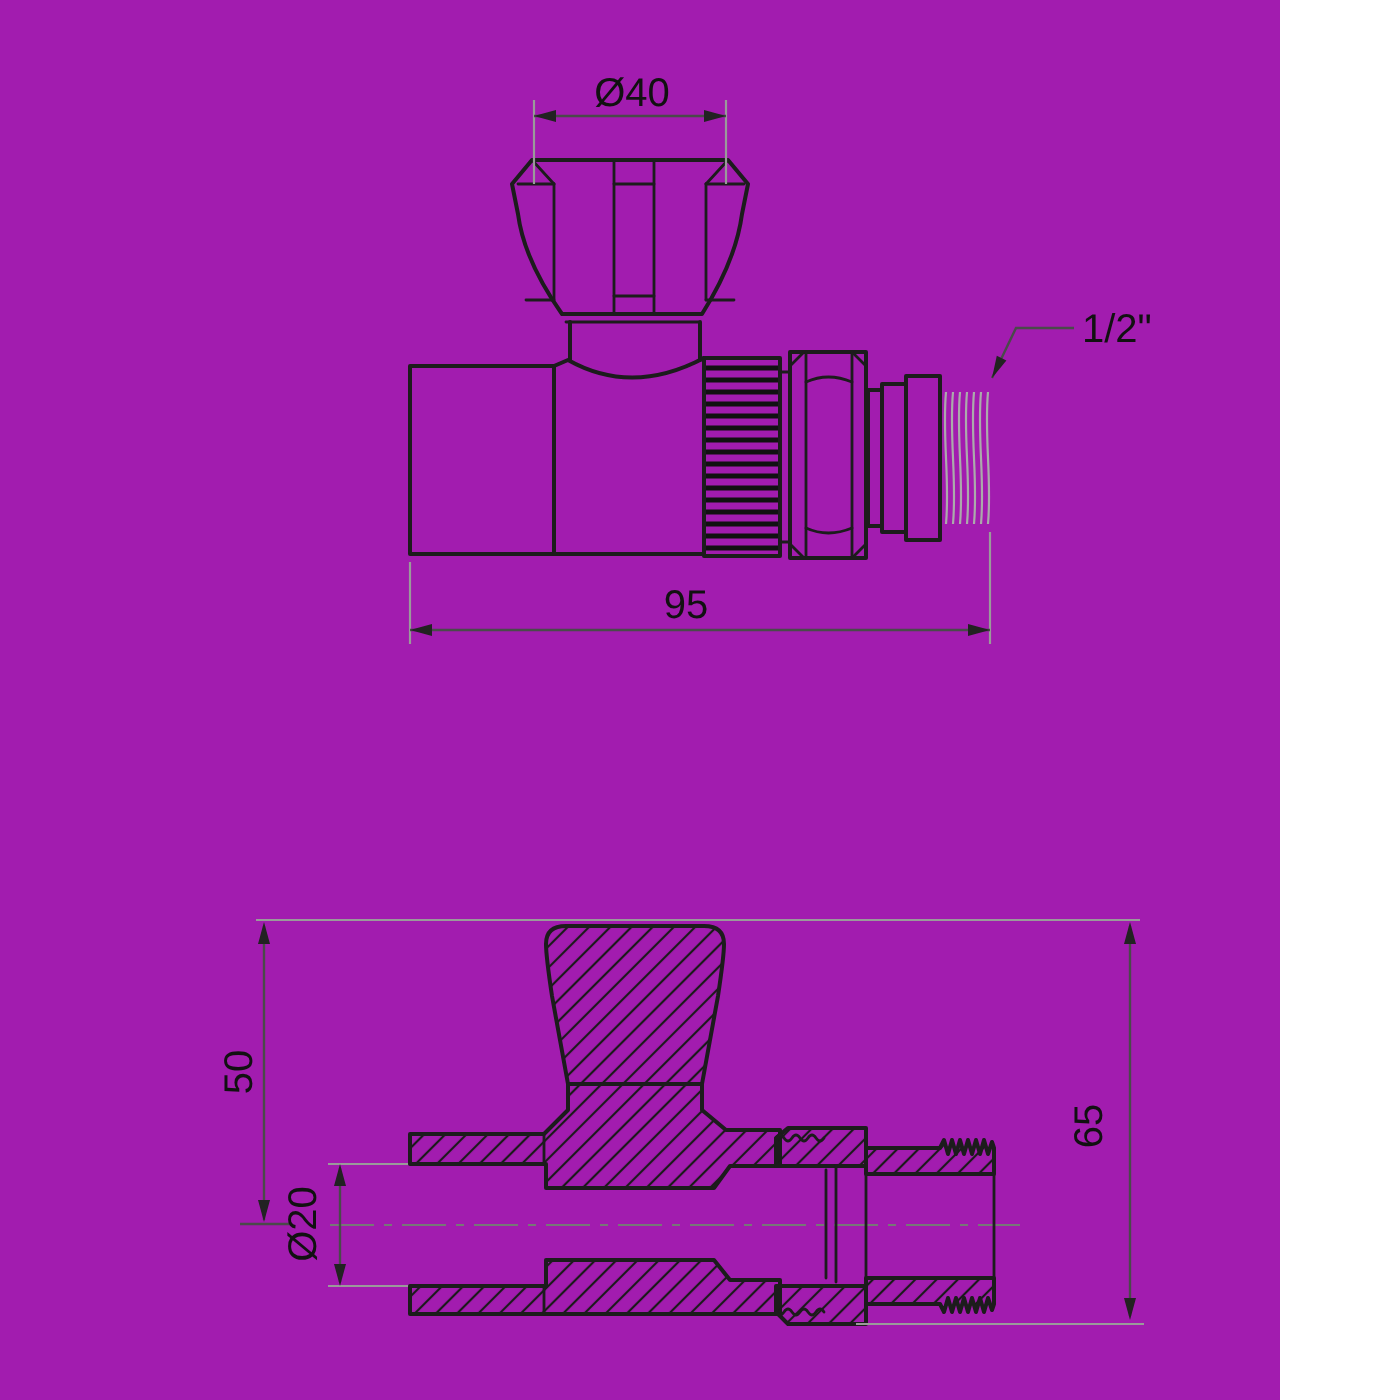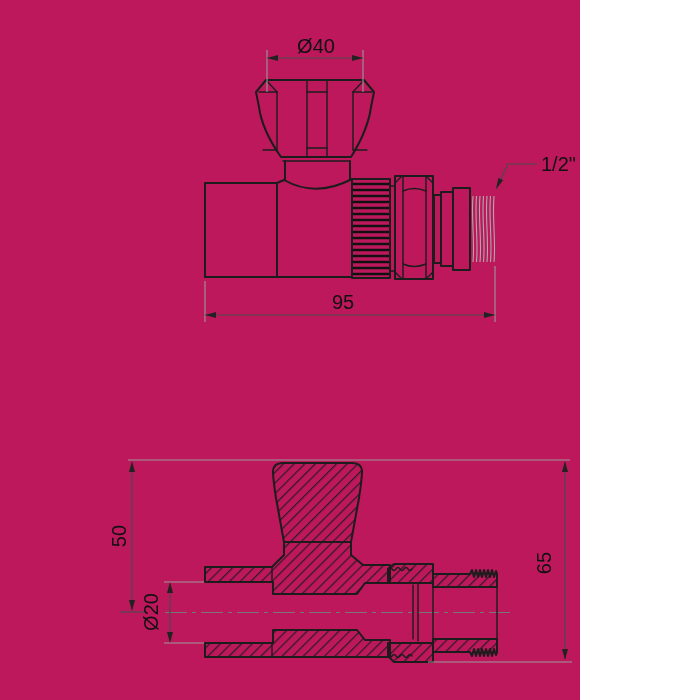--- a/index.html
+++ b/index.html
@@ -1,16 +1,16 @@
 <!DOCTYPE html>
 <html><head>
 <meta charset="utf-8">
 <style>
   html,body{margin:0;padding:0;background:#ffffff;}
-  .stage{width:580px;height:700px;position:relative;background:#be185d;overflow:hidden;}
+  .stage{width:640px;height:700px;position:relative;background:#a21caf;overflow:hidden;}
   svg{display:block;}
   text{font-family:"Liberation Sans","DejaVu Sans",sans-serif;fill:#111;}
   .outline{fill:none;stroke:#1c1c1c;stroke-width:2;stroke-linejoin:round;stroke-linecap:round;}
   .outline-thin{fill:none;stroke:#1c1c1c;stroke-width:1.4;stroke-linejoin:round;stroke-linecap:round;}
   .hatched{fill:url(#hatch);stroke:#1c1c1c;stroke-width:2;stroke-linejoin:round;}
   .dim{stroke:#4a4a4a;stroke-width:1.2;fill:none;}
   .ext{stroke:#9a9a9a;stroke-width:1.1;fill:none;}
   .arrow{fill:#222;stroke:none;}
   .stripe{stroke:#111;stroke-width:2.6;}
   .threadline{stroke:#ababab;stroke-width:1.1;fill:none;}

